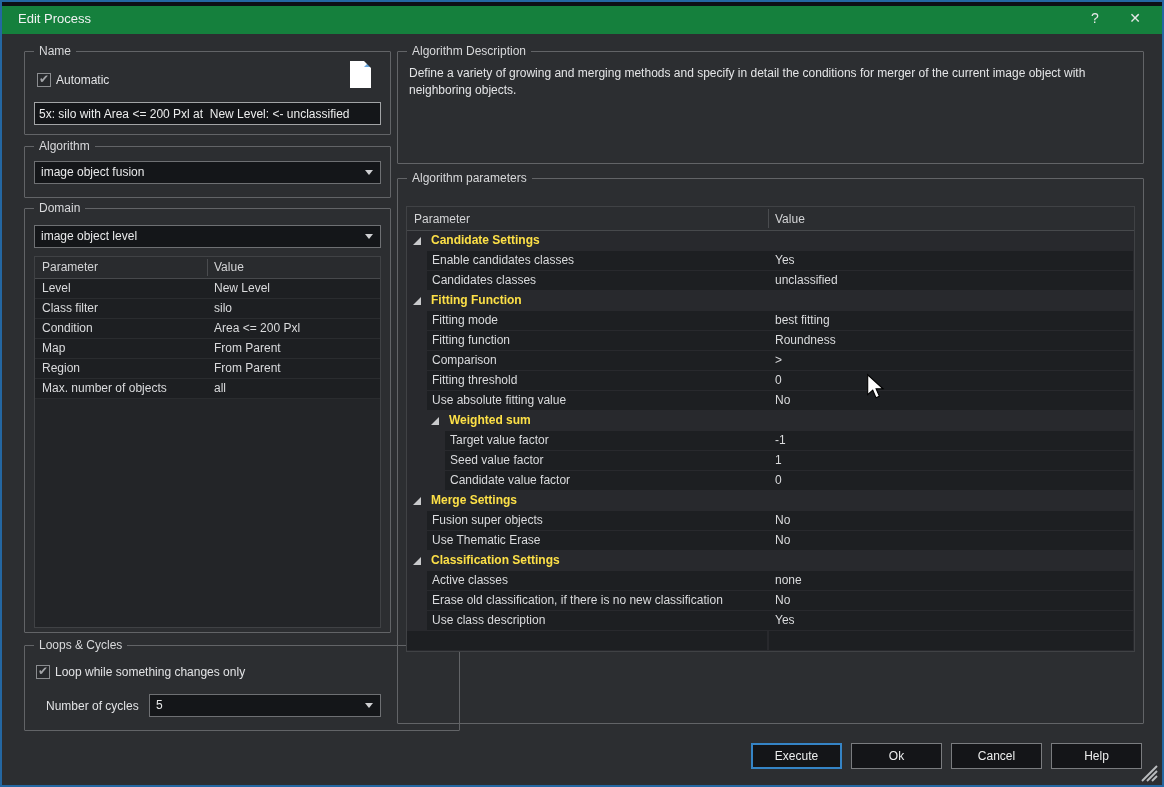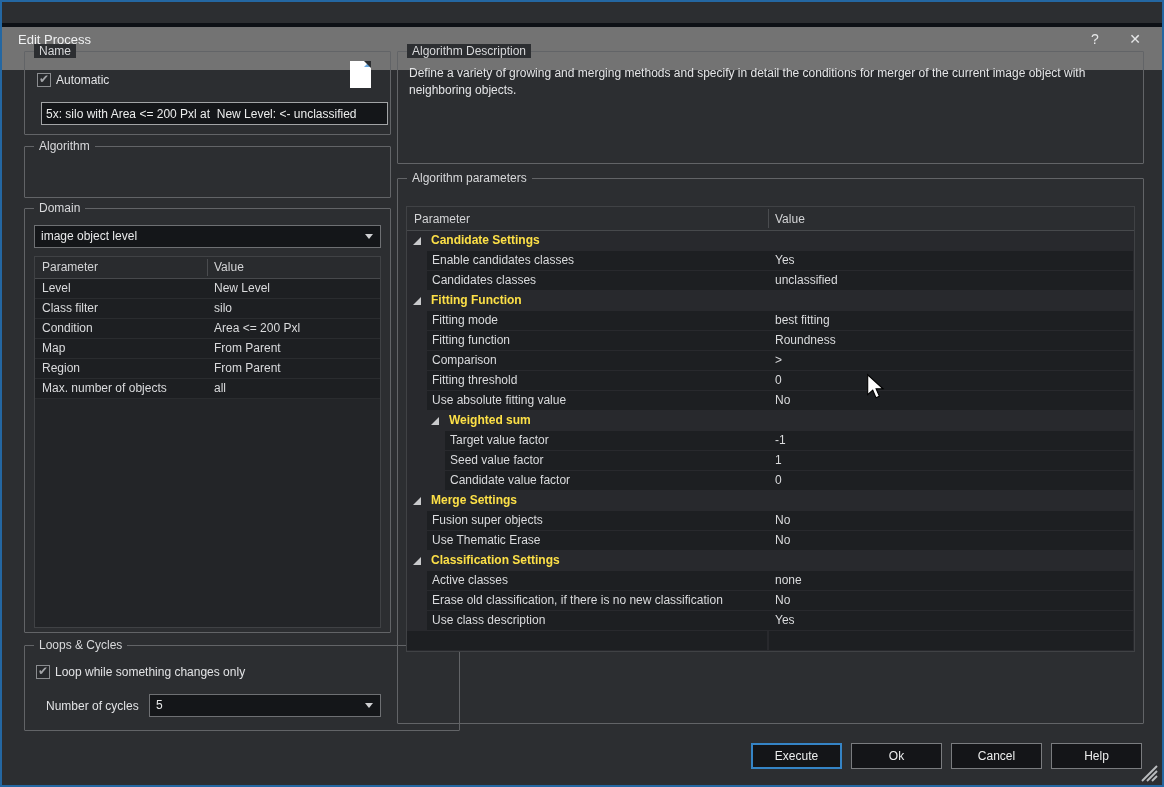--- a/index.html
+++ b/index.html
@@ -3,42 +3,42 @@
 <meta charset="utf-8">
 <style>
   * { margin:0; padding:0; box-sizing:border-box; }
   html,body { width:1164px; height:787px; background:#1a1c1f; }
   body { font-family:"Liberation Sans", sans-serif; }
 
   .window { position:relative; width:1164px; height:787px; background:#2c2e31;
             border:2px solid #2467a2; overflow:hidden; }
 
   
-  .titlebar { position:absolute; top:0; left:0; right:0; height:47px; background:#737373;margin-top:21px; }
+  .titlebar { position:absolute; top:0; left:0; right:0; height:32px; background:#15803d; }
   .titlebar::before { content:""; position:absolute; top:0; left:0; right:0; height:4px; background:#0d1015; }
   .title { position:absolute; left:16px; top:9px; font-size:13px; color:#f0f1f2; }
   .tb-btn { position:absolute; top:5px; width:30px; height:22px; color:#e6e7e8; font-size:14px;
             text-align:center; line-height:22px; cursor:default; }
   .tb-help { right:52px; }
   .tb-close { right:12px; }
 
   
   .group { position:absolute; border:1px solid #63656а; border:1px solid #626467; border-radius:1px; }
   .group-label { position:absolute; top:-8px; left:9px; background:#2c2e31; padding:0 5px;
                  font-size:12px; color:#d8d9db; white-space:nowrap; }
 
   
   .checkbox-row { position:absolute; display:flex; align-items:center; }
   .checkbox { width:14px; height:14px; background:#26282b; border:1px solid #8b8d90;
               position:relative; flex:0 0 auto; }
   .checkbox .check { position:absolute; left:1px; top:-2px; color:#a3a5a8; font-size:12px; }
   .cb-label { margin-left:5px; font-size:12px; color:#e2e3e5; }
 
   .textfield { position:absolute; background:#141619; border:1px solid #a2a4a6; color:#eceded;
-               font-family:"Liberation Sans", sans-serif; font-size:12px; padding:0 4px;margin-left:7px; }
+               font-family:"Liberation Sans", sans-serif; font-size:12px; padding:0 4px; }
 
   .dropdown { position:absolute; background:#141619; border:1px solid #6e7073; color:#e8e9ea;
               font-size:12px; line-height:21px; padding-left:6px; }
   .dd-arrow { position:absolute; right:7px; top:8px; width:0; height:0;
               border-left:4px solid transparent; border-right:4px solid transparent;
               border-top:5px solid #cfd0d2; }
 
   .doc-icon { position:absolute; width:21px; height:27px; background:#ffffff; }
   .doc-icon::after { content:""; position:absolute; right:0; top:0; width:0; height:0;
                      border-left:7px solid transparent; border-top:7px solid #2c2e31; }
@@ -117,20 +117,24 @@
           <span class="check">✔</span>
         </span>
       <span class="cb-label">Automatic</span>
     </div>
     <span class="doc-icon" style="right:19px; top:9px;"></span>
     <input class="textfield" style="left: 9px; top: 50px; width: 347px; height: 23px;" value="5x: silo with Area &lt;= 200 Pxl at  New Level: &lt;- unclassified">
   </div>
 
   <div class="group" style="left:22px; top:144px; width:367px; height:52px;">
     <span class="group-label">Algorithm</span>
+    <div class="dropdown" style="left:9px; top:14px; width:347px; height:23px;">
+      <span>image object fusion</span>
+      <span class="dd-arrow"></span>
+    </div>
   </div>
 
   <div class="group" style="left:22px; top:206px; width:367px; height:425px;">
     <span class="group-label">Domain</span>
     <div class="dropdown" style="left:9px; top:16px; width:347px; height:23px;">
       <span>image object level</span>
       <span class="dd-arrow"></span>
     </div>
     <div class="dtable">
       <div class="dhead">

